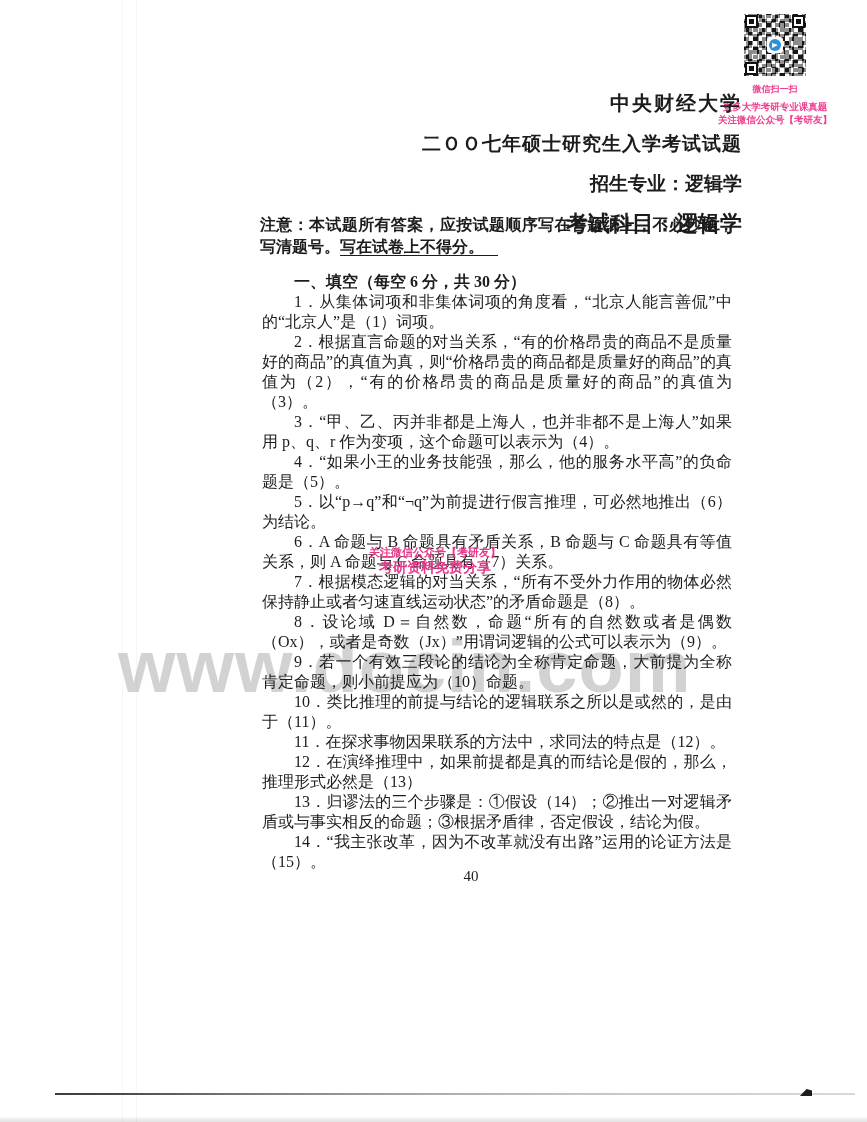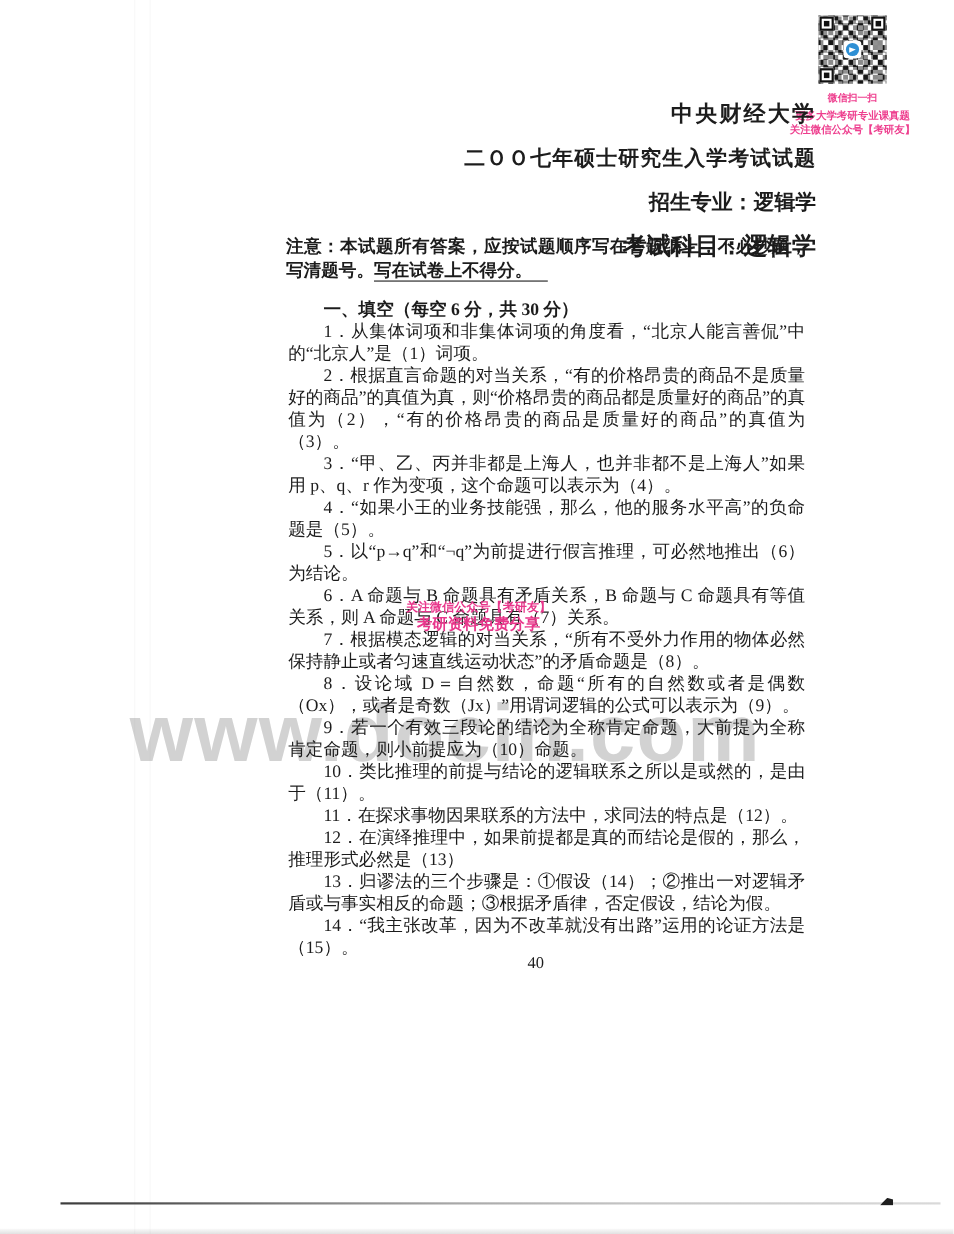--- a/index.html
+++ b/index.html
@@ -52,21 +52,21 @@
   .qr-logo .dot {
     width: 12px; height: 12px; border-radius: 50%; background: #2e8fd4;
     position: relative;
   }
   .qr-logo .dot::after {
     content: ""; position: absolute; left: 3px; top: 4px;
     width: 0; height: 0;
     border-left: 6px solid #fff; border-top: 2px solid transparent; border-bottom: 3px solid transparent;
   }
   .qr-caption {
-    font-family: Liberation Serif, serif;
+    font-family: Liberation Sans, sans-serif;
     color: #ee3e8e; font-weight: bold; line-height: 13px;
   }
   .qr-caption .scanline { font-size: 9px; margin-top: 7px; margin-bottom: 4px; }
   .qr-caption .promo { font-size: 9.5px; letter-spacing: 0; }
 
   
   .header {
     position: absolute; left: 272px; top: 90px; width: 470px; text-align: right;
   }
   .header .university { font-size: 20px; font-weight: bold; letter-spacing: 2px; margin-bottom: 14px; }
@@ -102,21 +102,21 @@
   
   .watermark {
     position: absolute; left: 118px; top: 624px; width: 645px;
     font-family: "Liberation Sans", "DejaVu Sans", sans-serif;
     font-size: 74px; font-weight: bold; color: rgba(148,148,148,0.42);
     letter-spacing: 1px; z-index: 1; white-space: nowrap;
   }
 
   
   .page-number {
-    position: absolute; left: 262px; top: 868px; width: 450px; text-align: center;
+    position: absolute; left: 246px; top: 868px; width: 450px; text-align: center;
     font-size: 15px; z-index: 2;
   }
 
   
   .scan-line {
     position: absolute; left: 55px; top: 1093px; width: 800px; height: 2px;
     background: linear-gradient(to right, #3c3c3c 0%, #4a4a4a 8%, #7d7d7d 25%, #a8a8a8 45%, #c4c4c4 65%, #d9d9d9 100%);
   }
   .scan-blob {
     position: absolute; left: 800px; top: 1089px; width: 12px; height: 7px;

